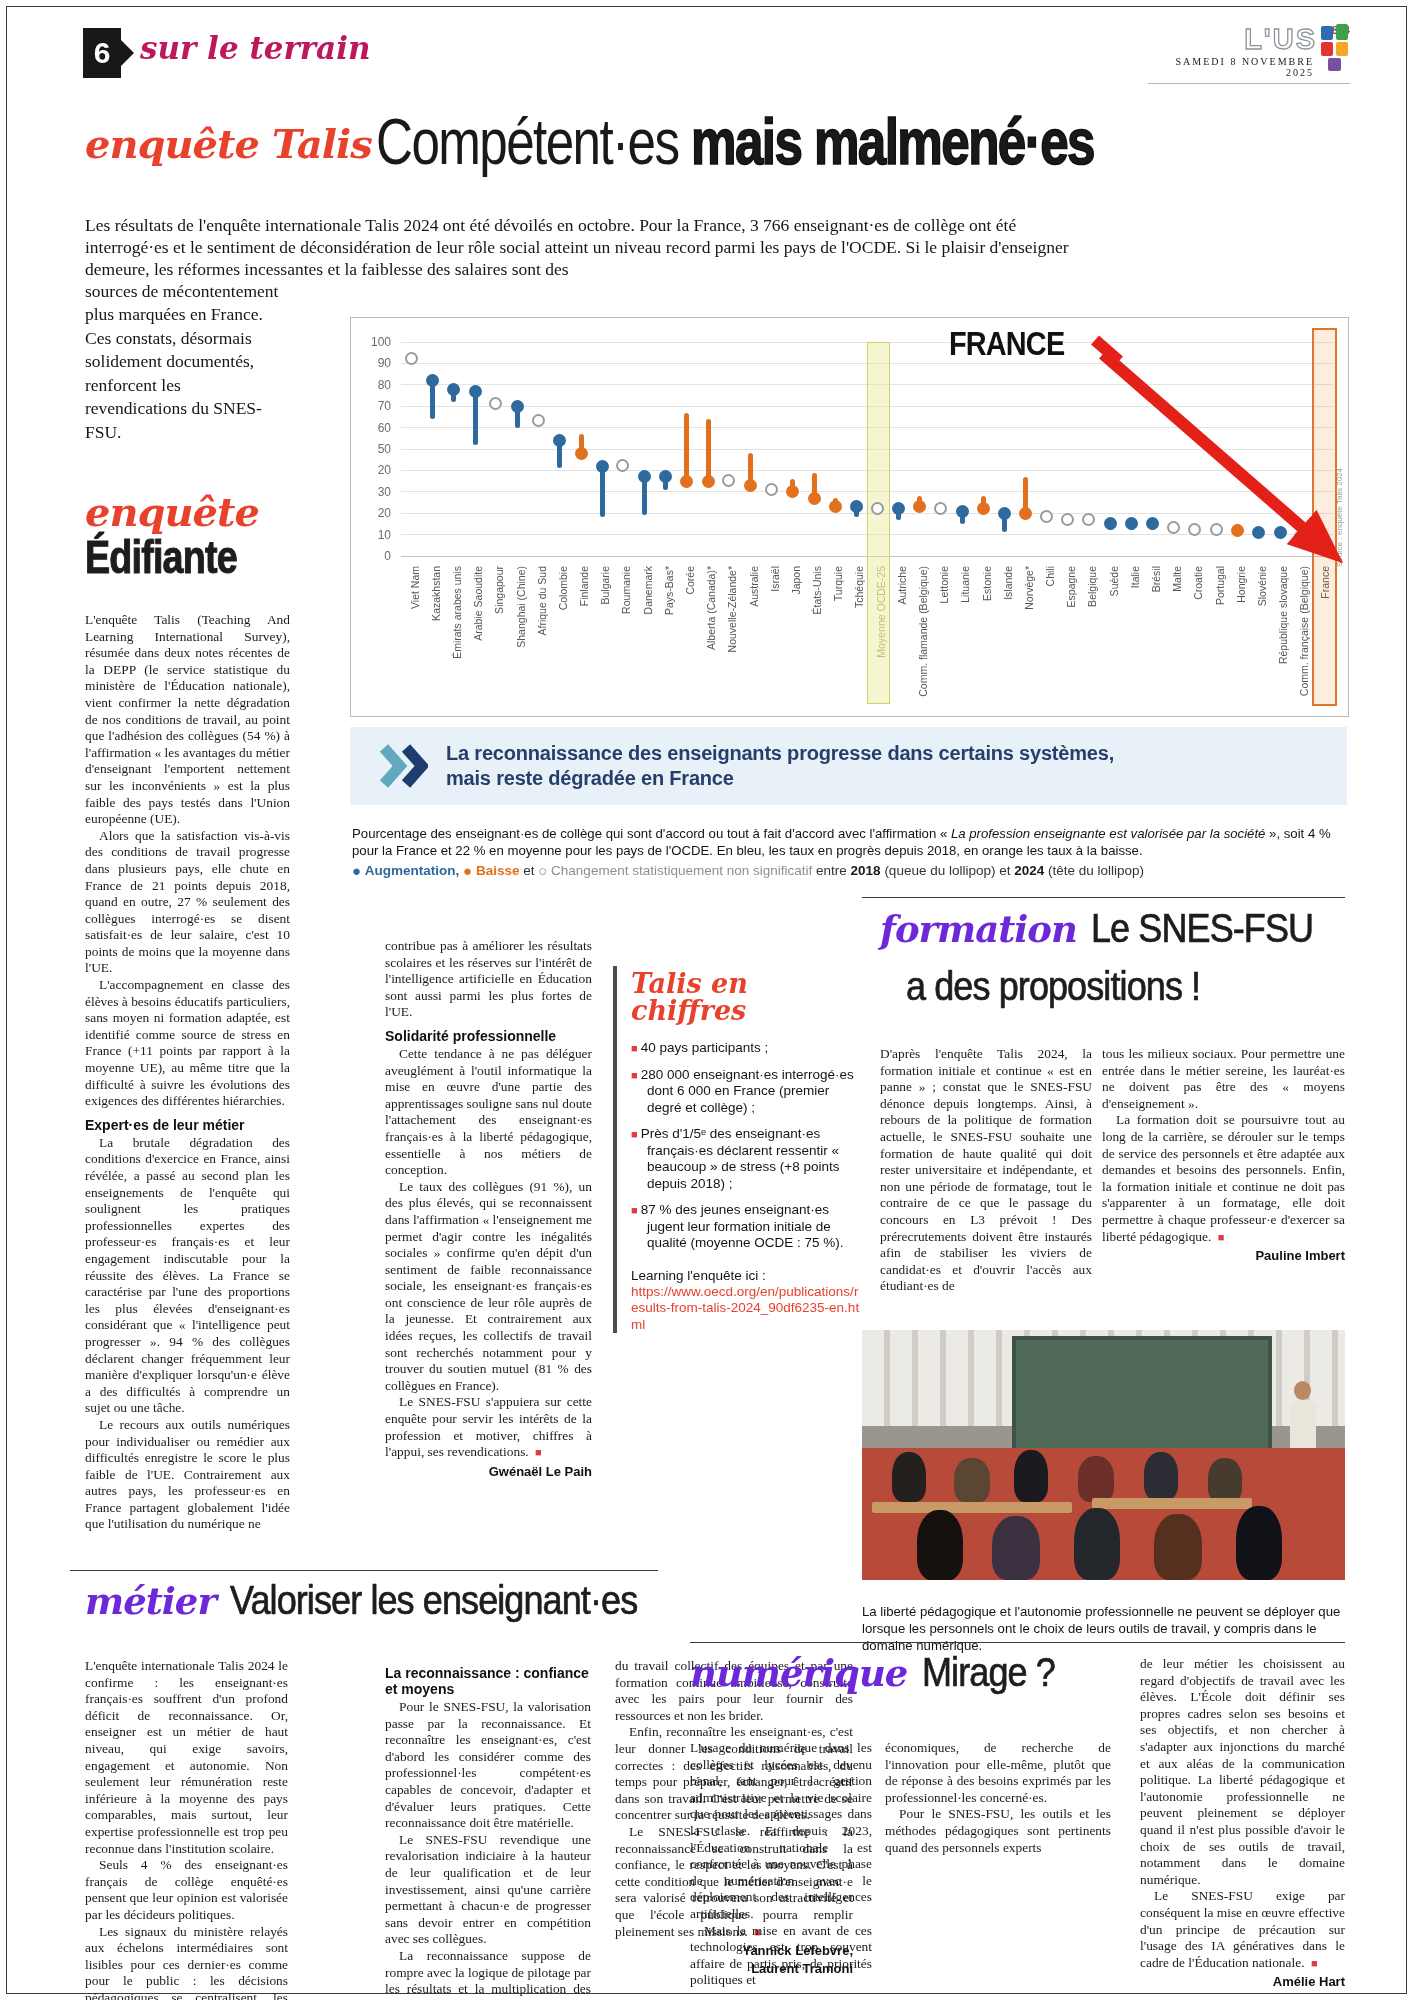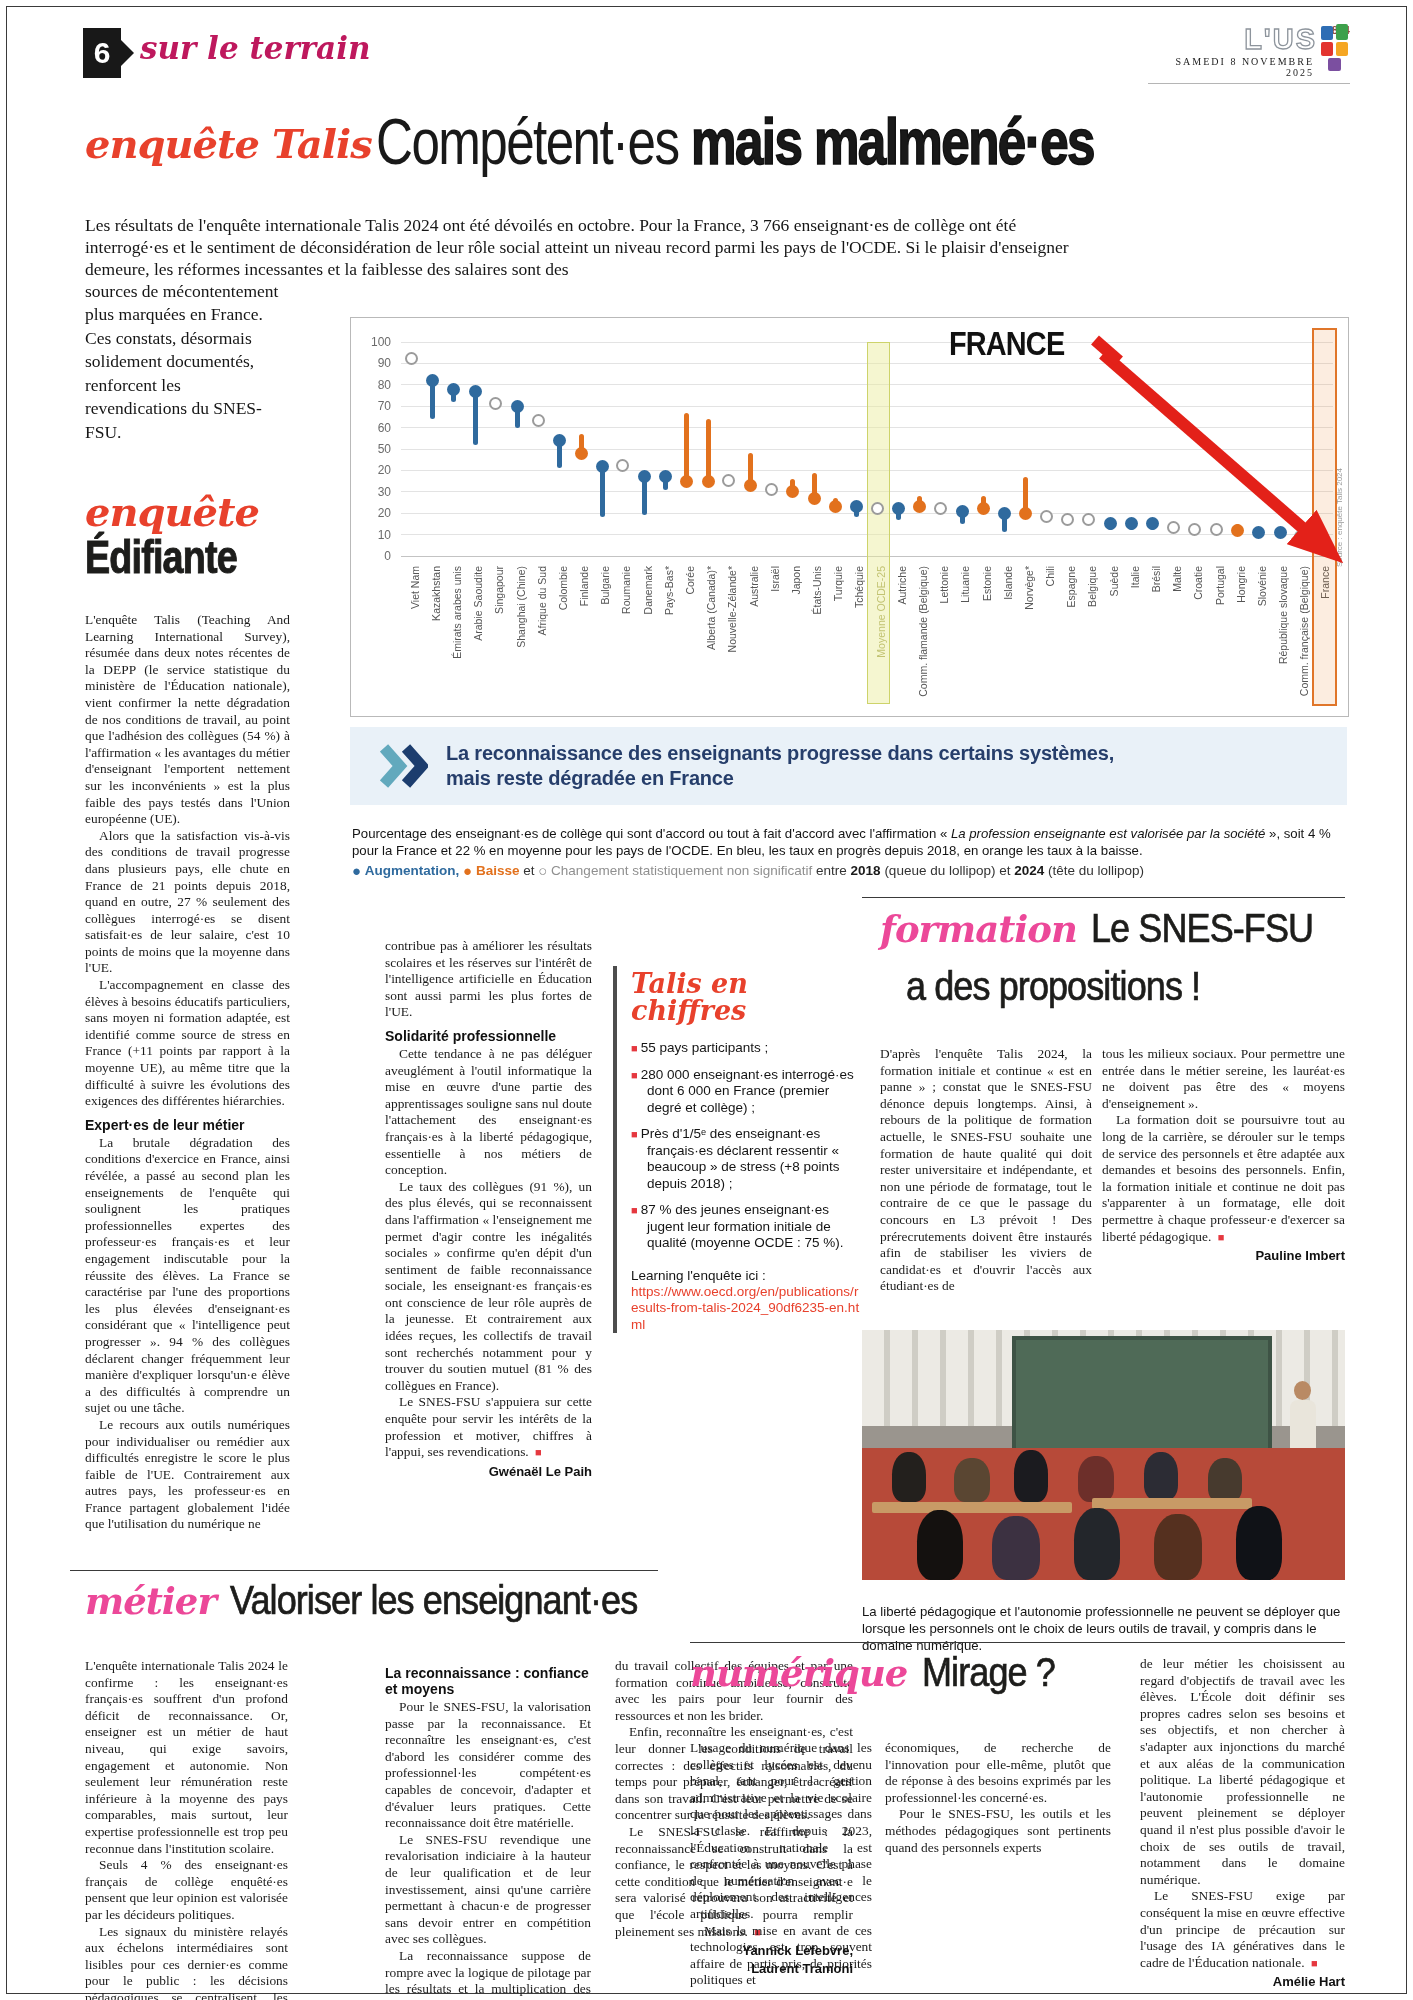--- a/index.html
+++ b/index.html
@@ -91,21 +91,21 @@
   .talis-title{font:italic 700 27px/1 "DejaVu Serif",serif;color:#e8412c;margin:4px 0 16px;}
   .tli{font:13.5px/16.5px "Liberation Sans",sans-serif;margin:0 0 10px;padding-left:16px;text-indent:-16px;color:#141414;}
   .tli::before{content:"■ ";color:#e5383f;font-size:11px;}
   .talis-linklabel{font:13.5px/16px "Liberation Sans",sans-serif;color:#141414;margin-top:16px;}
   .talis-link{font:13.5px/16.5px "Liberation Sans",sans-serif;color:#e8412c;text-decoration:none;word-break:break-all;display:block;}
 
   
   .rule{position:absolute;height:1px;background:#3a3a3a;}
   .sect-title{font:400 40px/1 "Liberation Sans",sans-serif;color:#1d1d1b;-webkit-text-stroke:.7px #1d1d1b;
         display:inline-block;transform:scaleX(.9);transform-origin:0 60%;letter-spacing:-1px;white-space:nowrap;}
-  .sk{font:italic 700 37px/1 "DejaVu Serif",serif;color:#ec4899;letter-spacing:-1px;margin-right:10px;}
+  .sk{font:italic 700 37px/1 "DejaVu Serif",serif;color:#6d28d9;letter-spacing:-1px;margin-right:10px;}
 
   .formation-h{position:absolute;left:880px;top:908px;white-space:nowrap;}
   .formation-h2{position:absolute;left:906px;top:966px;}
   .form-a{position:absolute;left:880px;top:1046px;width:212px;}
   .form-b{position:absolute;left:1102px;top:1046px;width:243px;}
 
   
   .photo{position:absolute;left:862px;top:1330px;width:483px;height:250px;background:#9a958e;overflow:hidden;}
   .ph-windows{position:absolute;left:0;top:0;width:100%;height:96px;
         background:repeating-linear-gradient(90deg,#eceae4 0 22px,#cfcdc5 22px 28px);}
@@ -361,21 +361,21 @@
       <p class="bsub">Solidarité professionnelle</p>
       <p class="bp">Cette tendance à ne pas déléguer aveuglément à l'outil informatique la mise en œuvre d'une partie des apprentissages souligne sans nul doute l'attachement des enseignant·es français·es à la liberté pédagogique, essentielle à nos métiers de conception.</p>
       <p class="bp">Le taux des collègues (91 %), un des plus élevés, qui se reconnaissent dans l'affirmation « l'enseignement me permet d'agir contre les inégalités sociales » confirme qu'en dépit d'un sentiment de faible reconnaissance sociale, les enseignant·es français·es ont conscience de leur rôle auprès de la jeunesse. Et contrairement aux idées reçues, les collectifs de travail sont recherchés notamment pour y trouver du soutien mutuel (81 % des collègues en France).</p>
       <p class="bp">Le SNES-FSU s'appuiera sur cette enquête pour servir les intérêts de la profession et motiver, chiffres à l'appui, ses revendications. <span class="endmark">■</span></p>
       <p class="byl">Gwénaël Le Paih</p>
     </div>
 
   <div class="talis">
     <div class="talis-title">Talis en chiffres</div>
     <div>
-        <p class="tli">55 pays participants ;</p>
+        <p class="tli">40 pays participants ;</p>
         <p class="tli">280 000 enseignant·es interrogé·es dont 6 000 en France (premier degré et collège) ;</p>
         <p class="tli">Près d'1/5ᵉ des enseignant·es français·es déclarent ressentir « beaucoup » de stress (+8 points depuis 2018) ;</p>
         <p class="tli">87 % des jeunes enseignant·es jugent leur formation initiale de qualité (moyenne OCDE : 75 %).</p>
       </div>
     <div class="talis-linklabel">Learning l'enquête ici :</div>
     <a class="talis-link" href="#">https://www.oecd.org/en/publications/results-from-talis-2024_90df6235-en.html</a>
   </div>
 
   <div class="rule" style="left:862px;top:897px;width:483px;"></div>
   <div class="formation-h">

